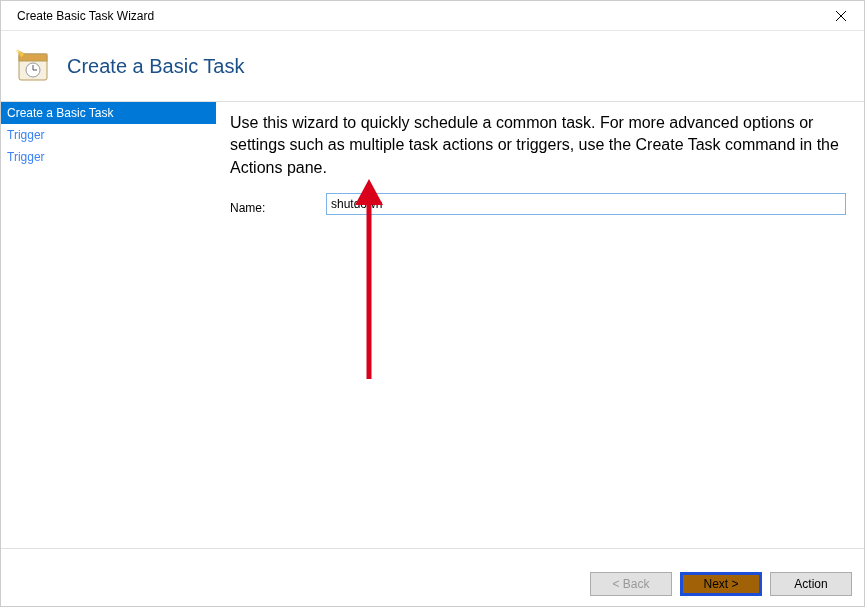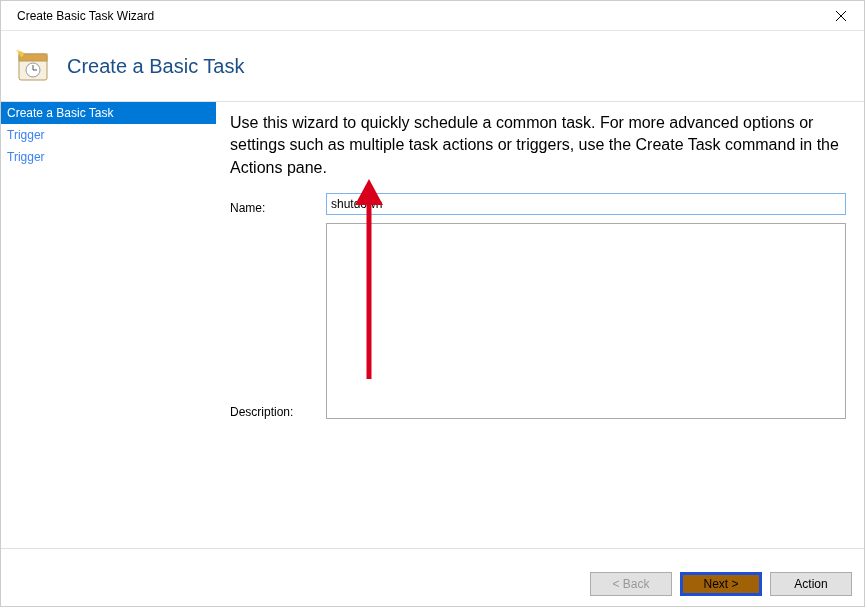--- a/index.html
+++ b/index.html
@@ -188,24 +188,20 @@
   </div>
 
   <div class="content">
     <div class="intro-text">Use this wizard to quickly schedule a common task.  For more advanced options or settings such as multiple task actions or triggers, use the Create Task command in the Actions pane.</div>
 
     <div class="form-row">
       <div class="form-label">Name:</div>
       <input type="text" class="text-input" value="shutdown" style="">
     </div>
 
-    <div class="form-row">
-      <div class="form-label">Description:</div>
-      <textarea class="textarea-input" style=""></textarea>
-    </div>
   </div>
 </div>
 
 <div class="footer">
   <button class="btn" disabled="">&lt; Back</button>
   <button class="btn primary">Next &gt;</button>
   <button class="btn">Action</button>
 </div>
 
 <svg class="arrow" width="100" height="220">

